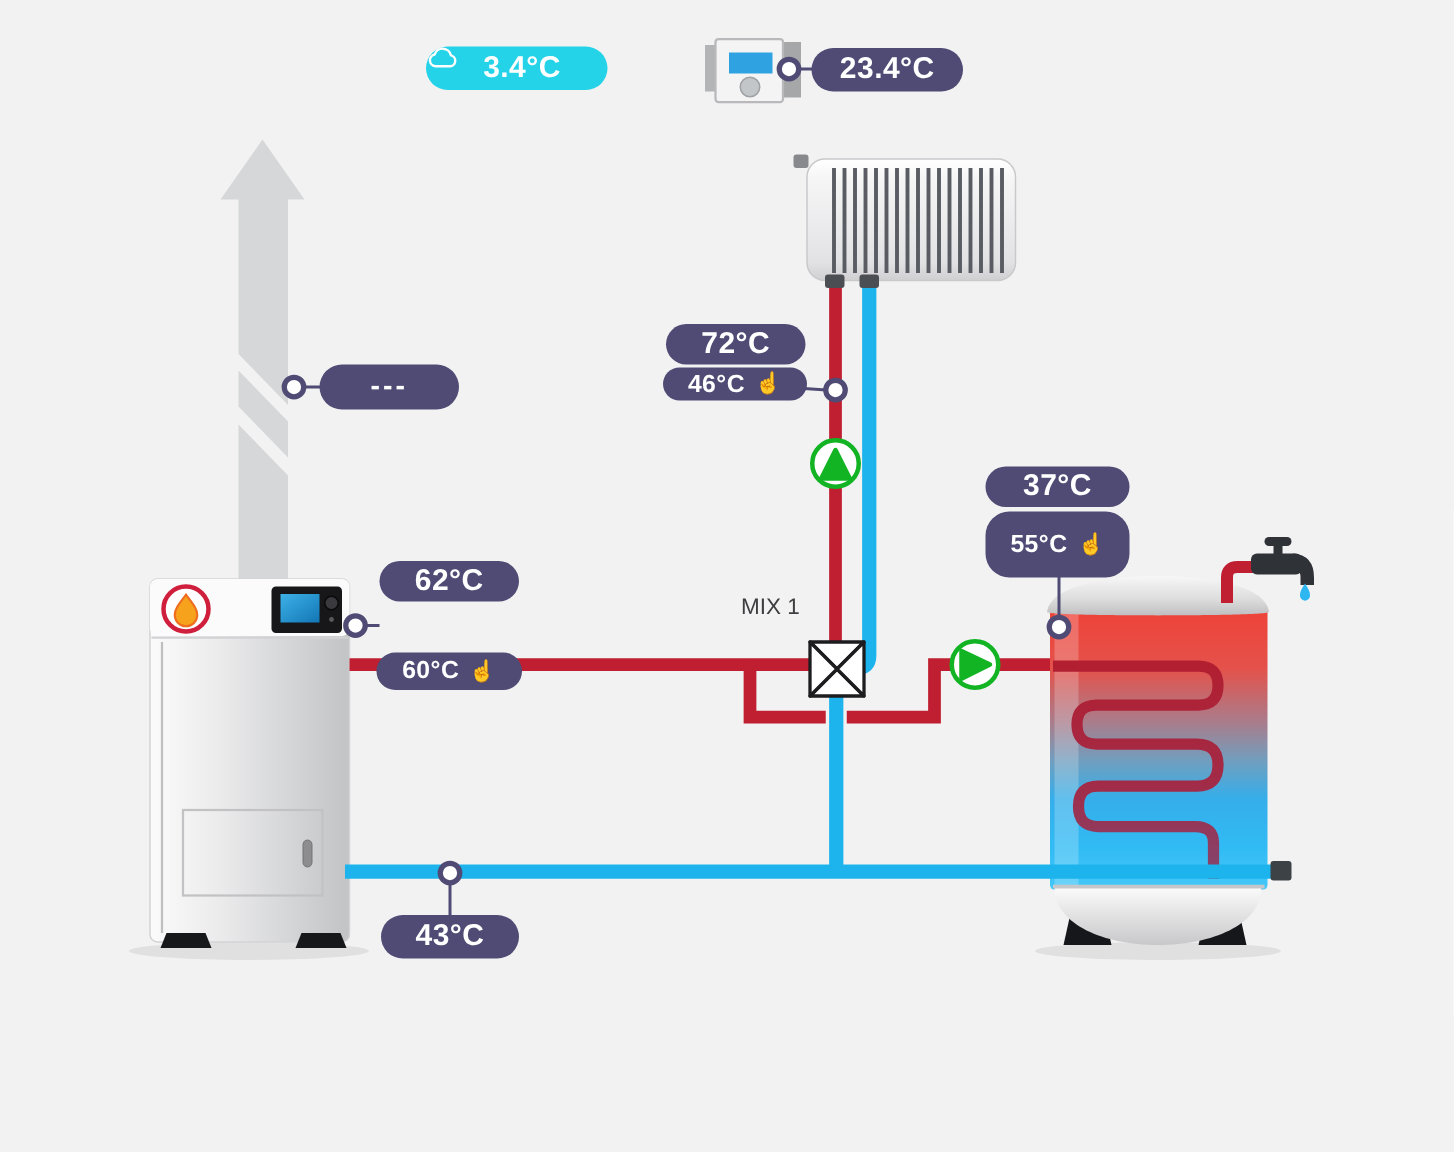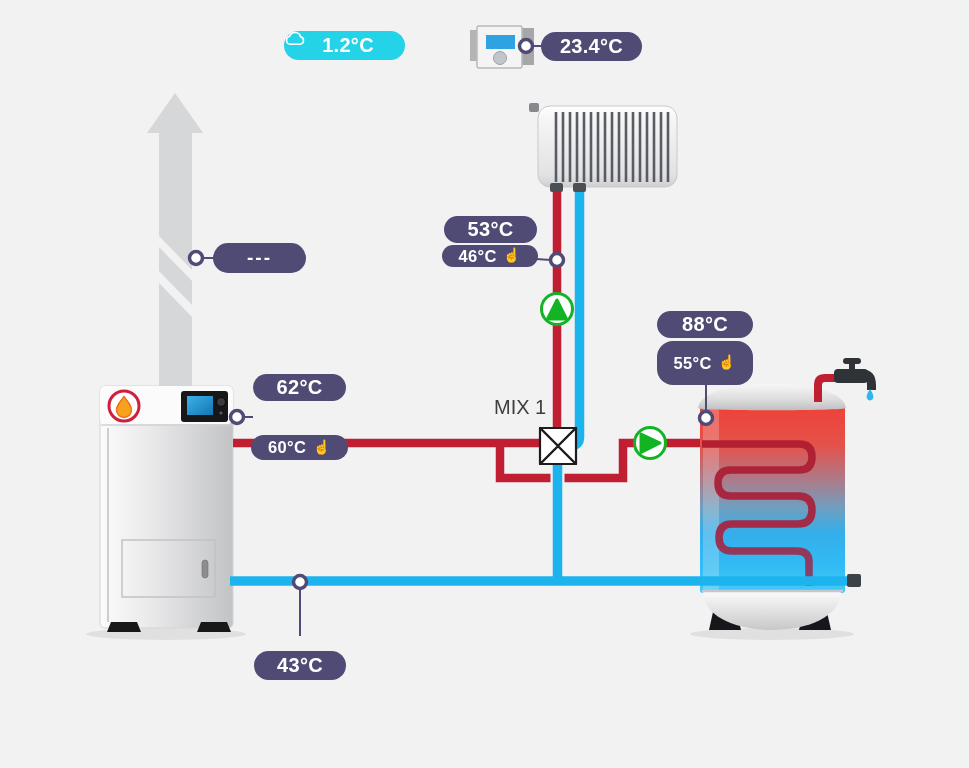--- a/index.html
+++ b/index.html
@@ -11,21 +11,21 @@
   .badge{
     position:absolute;display:flex;align-items:center;justify-content:center;gap:7px;
     background:var(--badge-bg);color:#fff;border-radius:16px;box-sizing:border-box;
     font-family:"Liberation Sans",sans-serif;letter-spacing:.3px;
   }
   .badge.big{font-size:20px;font-weight:700;}
   .badge.set{font-size:16.5px;font-weight:600;cursor:pointer;}
   .badge.cyan{background:var(--outdoor-badge-bg);font-size:20px;font-weight:700;}
   .badge.flue{font-size:19px;font-weight:700;letter-spacing:2px;}
   .pointer-icon{font-size:14px;font-weight:400;line-height:1;transform:translateY(-1px);}
-  .mix-label{position:absolute;font-size:20px;color:#3e3e40;font-weight:400;}
+  .mix-label{position:absolute;font-size:15px;color:#3e3e40;font-weight:400;}
   
   .pipe-hot{stroke:var(--hot-pipe);fill:none;}
   .pipe-cold{stroke:var(--cold-pipe);fill:none;}
   .pipe-casing{stroke:#f2f2f3;fill:none;}
   .pump-ring{fill:#fff;stroke:var(--pump-green);stroke-width:3;}
   .pump-tri{fill:var(--pump-green);stroke:var(--pump-green);stroke-width:3;stroke-linejoin:round;}
   .conn-dot{fill:#fff;stroke:var(--badge-bg);stroke-width:3.5;}
   .conn-line{stroke:var(--badge-bg);stroke-width:2;fill:none;}
   .valve-tri{fill:#fff;stroke:#1d1d1f;stroke-width:2.2;stroke-linejoin:round;}
 </style>
@@ -188,53 +188,53 @@
       <circle class="conn-dot" cx="300" cy="582" r="6.5"></circle>
     </g>
   </svg>
 
   <div class="badge cyan" style="left:284px;top:31px;width:121px;height:29px;">
     <span style="display:flex;">
       <svg width="24" height="16" viewBox="0 0 24 16">
           <path d="M6.2,13.2 a4,4 0 0 1 -0.4,-7.9 a5.6,5.6 0 0 1 10.8,0.6 a3.7,3.7 0 0 1 -0.5,7.3 z" fill="none" stroke="#fff" stroke-width="1.6" stroke-linejoin="round"></path>
         </svg>
     </span>
-    <span>1.2°C</span>
+    <span>3.4°C</span>
   </div>
 
   <div class="badge big" style="left:541px;top:32px;width:101px;height:29px;">
     <span>23.4°C</span>
   </div>
 
   <div class="badge flue" style="left:213px;top:243px;width:93px;height:30px;">
     <span>---</span>
   </div>
 
   <div class="badge big" style="left:253px;top:374px;width:93px;height:27px;">
     <span>62°C</span>
   </div>
   <div class="badge set" style="left:251px;top:403px;width:97px;height:25px;margin-top:32px;">
     <span>60°C</span>
     <span class="pointer-icon">☝</span>
   </div>
 
   <div class="badge big" style="left:444px;top:216px;width:93px;height:27px;">
-    <span>53°C</span>
+    <span>72°C</span>
   </div>
   <div class="badge set" style="left:442px;top:245px;width:96px;height:22px;">
     <span>46°C</span>
     <span class="pointer-icon">☝</span>
   </div>
 
   <div class="badge big" style="left:657px;top:311px;width:96px;height:27px;">
-    <span>88°C</span>
+    <span>37°C</span>
   </div>
   <div class="badge set" style="left:657px;top:341px;width:96px;height:44px;">
     <span>55°C</span>
     <span class="pointer-icon">☝</span>
   </div>
 
-  <div class="badge big" style="left:254px;top:651px;width:92px;height:29px;">
+  <div class="badge big" style="left:254px;top:610px;width:92px;height:29px;">
     <span>43°C</span>
   </div>
 
   <div class="mix-label" style="left:494px;top:396px;">MIX 1</div>
 </div>
 
 </body></html>

